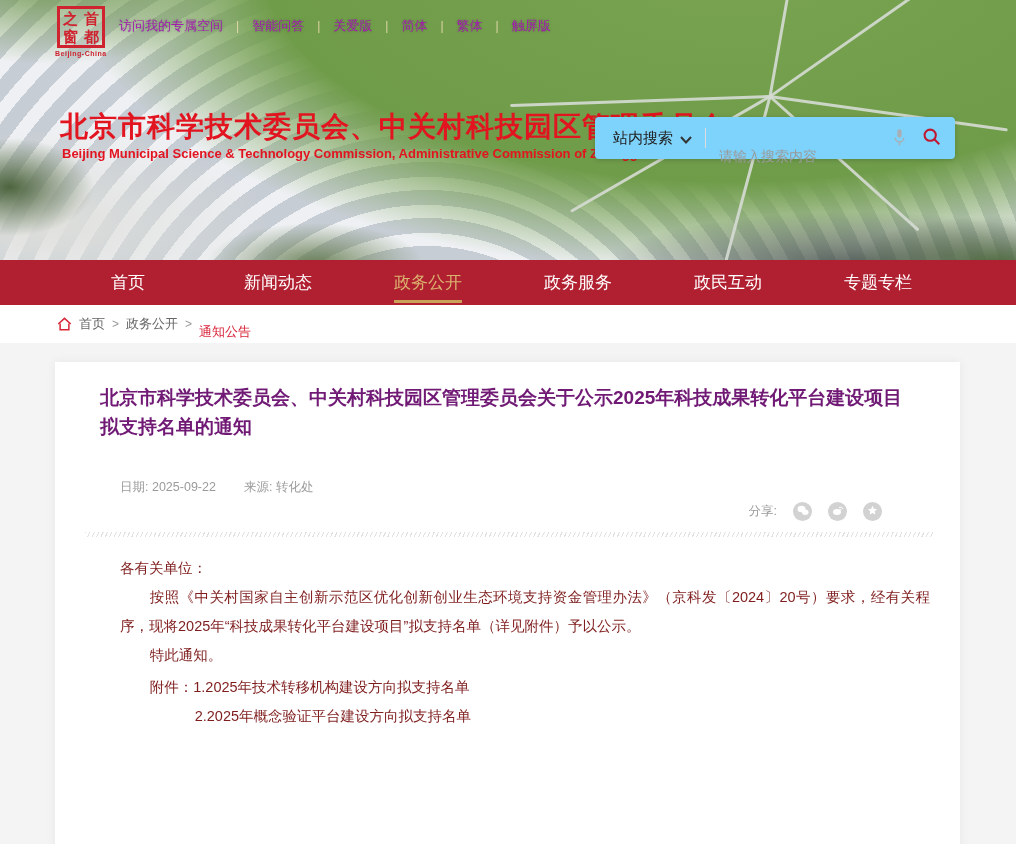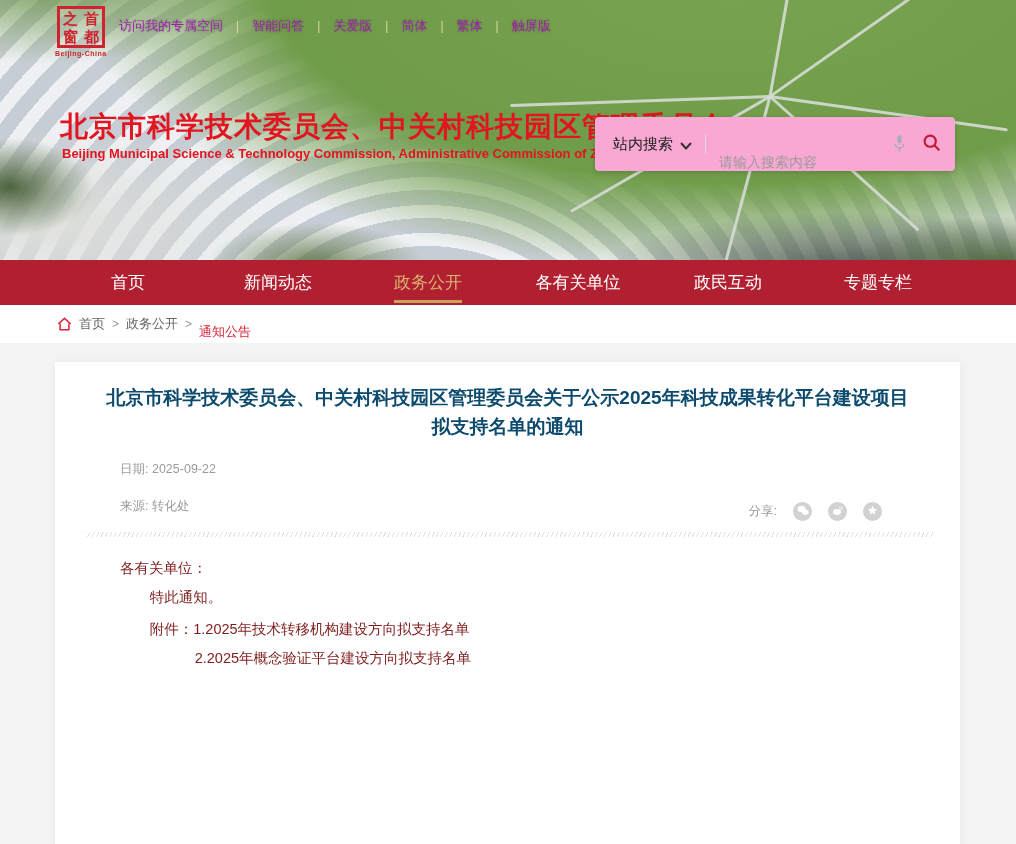--- a/index.html
+++ b/index.html
@@ -35,22 +35,22 @@
   }
   .logo-caption { position:absolute; left:55px; top:50px; font-size:7px; font-weight:bold; color:#cf2330; letter-spacing:.5px; }
   .top-links { position:absolute; left:106px; top:17px; display:flex; align-items:center; }
   .top-link { color:#a21caf; font-size:13px; padding:0 13px; cursor:pointer; white-space:nowrap; text-shadow:0 0 3px rgba(0,0,0,.25); }
   .top-sep { color:rgba(240,222,180,.85); font-size:12px; }
 
   
   .site-title { position:absolute; left:60px; top:108px; color:#e21420; font-size:28px; font-weight:bold; letter-spacing:1px; }
   .site-subtitle { position:absolute; left:62px; top:146px; color:#e21420; font-size:13px; font-weight:bold; }
   .search-box {
-    position:absolute; left:595px; top:117px; width:360px; height:54px;
-    background:#f9a8d4; border-radius:4px; display:flex; align-items:center;
+    position:absolute; left:595px; top:117px; width:360px; height:42px;
+    background:#7dd3fc; border-radius:4px; display:flex; align-items:center;
     box-shadow:0 1px 5px rgba(0,0,0,.18);
   }
   .search-scope { display:flex; align-items:center; gap:7px; padding-left:18px; font-size:15px; color:#222; cursor:pointer; white-space:nowrap; }
   .search-divider { width:1px; height:20px; background:#ddd; margin:0 13px; }
   .search-input { flex:1; border:none; outline:none; font-size:14px; color:#333; min-width:0; background:transparent; font-family:inherit;margin-top:36px; }
   .search-input::placeholder { color:#9a9a9a; }
   .mic-btn, .search-btn { border:none; background:none; cursor:pointer; display:flex; align-items:center; padding:0 7px; }
   .search-btn { padding-right:14px; }
 
   
@@ -72,27 +72,27 @@
   .crumb.current { color:#d9253a;margin-top:16px; }
   .crumb-sep { color:#999; font-size:12px; }
 
   
   .card {
     position:absolute; top:362px; left:55px; width:905px; height:502px;
     background:#fff; box-shadow:0 0 10px rgba(0,0,0,.06); overflow:hidden;
   }
   .article-title {
     margin:21px 45px 0; font-size:19px; line-height:29px; font-weight:bold;
-    color:#0c4a6e; text-align:center;
+    color:#701a75; text-align:left;
   }
   .meta-row {
     margin:13px 78px 0 65px; display:flex; justify-content:space-between;
     align-items:center; font-size:12.5px; color:#9b9b9b;
   }
-  .meta-left { display:flex; gap:20px;flex-direction:column; }
+  .meta-left { display:flex; gap:28px; }
   .share-wrap { display:flex; align-items:center; gap:16px;margin-top:48px; }
   .share-icon {
     width:19px; height:19px; border-radius:50%; background:#d2d2d2;
     display:flex; align-items:center; justify-content:center; cursor:pointer;
   }
   .hatch-divider {
     margin:11px 25px 0 30px; height:5px;
     background:repeating-linear-gradient(115deg, #e1e1e1 0 1px, transparent 1px 4px);
   }
   .article-body {
@@ -162,21 +162,21 @@
           <circle cx="9.5" cy="9.5" r="6.5" fill="none" stroke="#c01830" stroke-width="2.4"></circle>
           <line x1="14.5" y1="14.5" x2="20" y2="20" stroke="#c01830" stroke-width="2.4"></line>
         </svg></span>
   </button>
 </div>
 
 <div class="main-nav">
   <div class="nav-item"><span>首页</span></div>
   <div class="nav-item"><span>新闻动态</span></div>
   <div class="nav-item active"><span>政务公开</span><div class="active-underline"></div></div>
-  <div class="nav-item"><span>各有关单位</span></div>
+  <div class="nav-item"><span>政务服务</span></div>
   <div class="nav-item"><span>政民互动</span></div>
   <div class="nav-item"><span>专题专栏</span></div>
 </div>
 
 <div class="breadcrumb">
   <span style="display:flex;">
       <svg width="15" height="14" viewBox="0 0 24 22">
         <path d="M2 11 L12 2 L22 11" fill="none" stroke="#d9253a" stroke-width="2.4"></path>
         <path d="M5 10 V20 H19 V10" fill="none" stroke="#d9253a" stroke-width="2.4"></path>
       </svg>
@@ -216,20 +216,21 @@
               <path d="M12 1.8 L15 8.2 L22 9 L16.8 13.8 L18.2 20.8 L12 17.3 L5.8 20.8 L7.2 13.8 L2 9 L9 8.2 Z" fill="#fff"></path>
             </svg></span>
         </span>
     </div>
   </div>
 
   <div class="hatch-divider"></div>
 
   <div class="article-body">
     <p>各有关单位：</p>
+    <p class="indent">按照《中关村国家自主创新示范区优化创新创业生态环境支持资金管理办法》（京科发〔2024〕20号）要求，经有关程序，现将2025年“科技成果转化平台建设项目”拟支持名单（详见附件）予以公示。</p>
     <p class="indent">特此通知。</p>
 
     <div class="attachments">
       <div><span>附件：</span><span>1.2025年技术转移机构建设方向拟支持名单</span></div>
       <div class="attachment-line2">2.2025年概念验证平台建设方向拟支持名单</div>
     </div>
 
   </div>
 </div>
 

